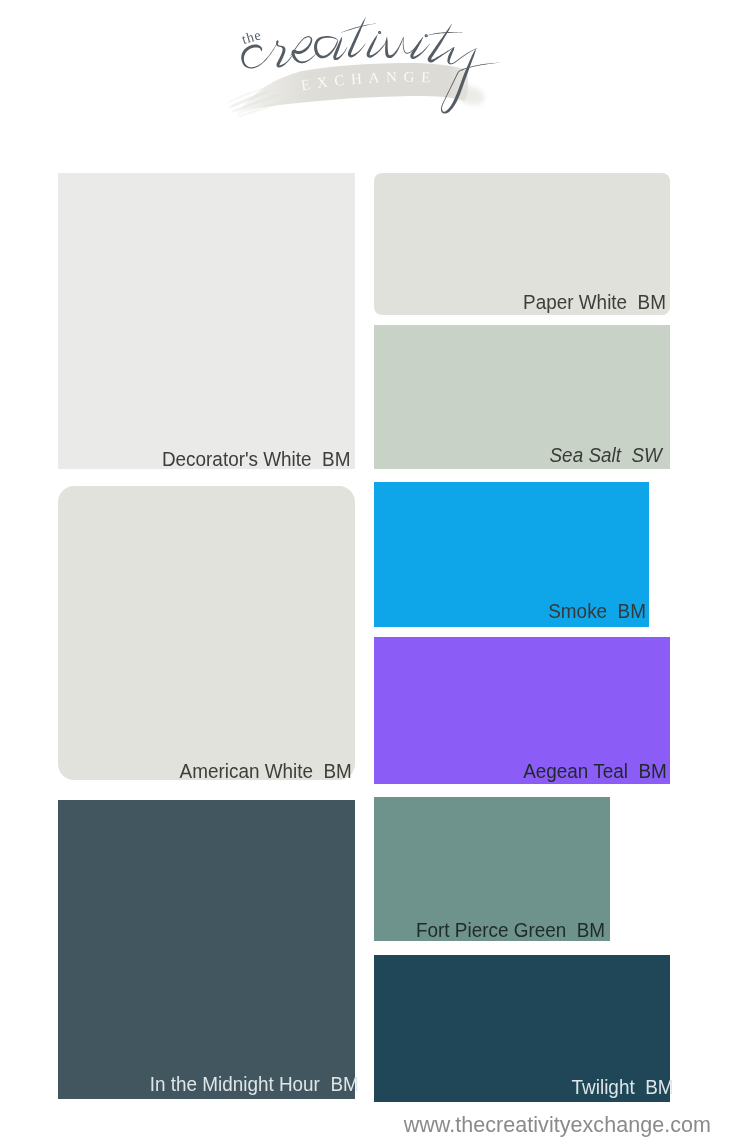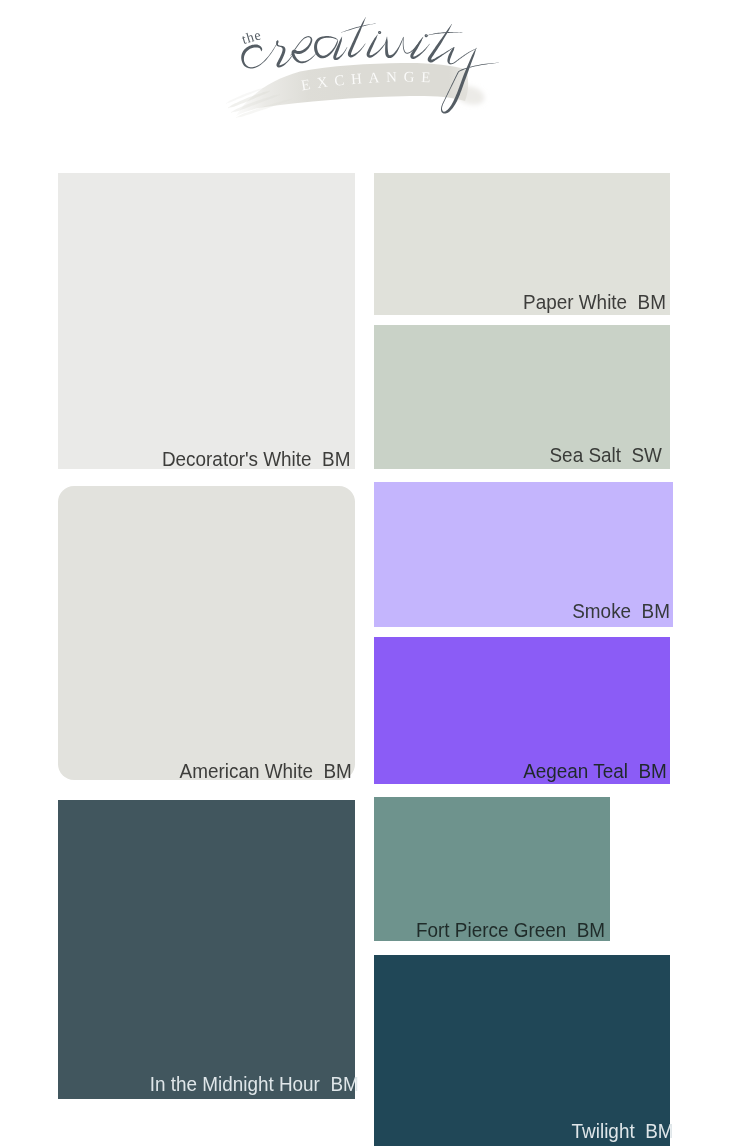--- a/index.html
+++ b/index.html
@@ -65,33 +65,34 @@
   <div id="swatches">
       <div class="swatch" style="left: 58px; top: 173px; width: 297px; height: 296px; background: rgb(234, 234, 232); text-align: right;">
         <div class="label" style="color: rgb(61, 61, 59); right: 5px; bottom: 0px;"><span>Decorator's White</span><span>&nbsp;&nbsp;</span><span>BM</span></div>
       </div>
       <div class="swatch" style="left: 58px; top: 486px; width: 297px; height: 294px; background: rgb(226, 226, 221); border-radius: 16px;">
         <div class="label" style="color: rgb(61, 61, 59); right: 3px; bottom: -1px;"><span>American White</span><span>&nbsp;&nbsp;</span><span>BM</span></div>
       </div>
       <div class="swatch" style="left: 58px; top: 800px; width: 297px; height: 299px; background: rgb(65, 86, 94); padding-left: 32px;">
         <div class="label" style="color: rgb(223, 230, 233); right: -4px; bottom: 5px;"><span>In the Midnight Hour</span><span>&nbsp;&nbsp;</span><span>BM</span></div>
       </div>
-      <div class="swatch" style="left: 374px; top: 173px; width: 296px; height: 142px; background: rgb(224, 225, 218);">
+      <div class="swatch" style="left: 374px; top: 173px; width: 296px; height: 142px; background: rgb(224, 225, 218); border-radius: 8px;">
         <div class="label" style="color: rgb(61, 61, 59); right: 4px; bottom: 3px;"><span>Paper White</span><span>&nbsp;&nbsp;</span><span>BM</span></div>
       </div>
-      <div class="swatch" style="left: 374px; top: 325px; width: 296px; height: 144px; background: rgb(201, 210, 199);">
+      <div class="swatch" style="left: 374px; top: 325px; width: 296px; height: 144px; background: rgb(201, 210, 199); font-style: italic;">
         <div class="label" style="color: rgb(58, 60, 57); right: 8px; bottom: 4px;"><span>Sea Salt</span><span>&nbsp;&nbsp;</span><span>SW</span></div>
       </div>
-      <div class="swatch" style="left: 374px; top: 482px; width: 299px; height: 145px; background: #c4b5fd;">
+      <div class="swatch" style="left: 374px; top: 482px; width: 275px; height: 145px; background: #0ea5e9;">
         <div class="label" style="color: rgb(53, 57, 59); right: 3px; bottom: 6px;"><span>Smoke</span><span>&nbsp;&nbsp;</span><span>BM</span></div>
       </div>
       <div class="swatch" style="left: 374px; top: 637px; width: 296px; height: 147px; background: #8b5cf6;">
         <div class="label" style="color: rgb(31, 41, 43); right: 3px; bottom: 3px;"><span>Aegean Teal</span><span>&nbsp;&nbsp;</span><span>BM</span></div>
       </div>
       <div class="swatch" style="left: 374px; top: 797px; width: 236px; height: 144px; background: rgb(110, 147, 141);">
         <div class="label" style="color: rgb(31, 43, 41); right: 5px; bottom: 1px;"><span>Fort Pierce Green</span><span>&nbsp;&nbsp;</span><span>BM</span></div>
       </div>
-      <div class="swatch" style="left: 374px; top: 955px; width: 296px; height: 191px; background: rgb(32, 71, 87);">
+      <div class="swatch" style="left: 374px; top: 955px; width: 296px; height: 147px; background: rgb(32, 71, 87);">
         <div class="label" style="color: rgb(223, 230, 233); right: -4px; bottom: 5px;"><span>Twilight</span><span>&nbsp;&nbsp;</span><span>BM</span></div>
       </div>
     </div>
 
+  <div class="footer" style="color: rgb(138, 138, 138);">www.thecreativityexchange.com</div>
 </div>
 
 </body></html>

